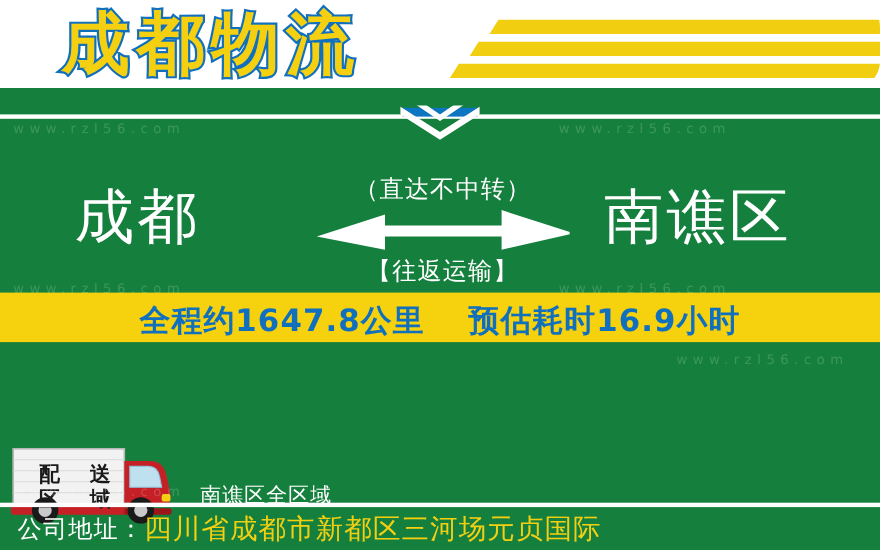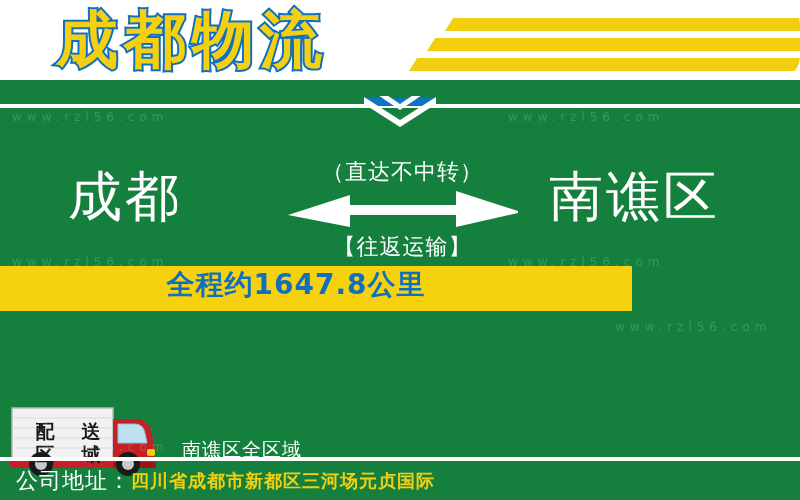--- a/index.html
+++ b/index.html
@@ -118,24 +118,24 @@
   .arrow-box {
     position: absolute;
     left: 288px; top: 32px;
     width: 230px; height: 44px;
   }
 
   
   .stats-band {
     position: absolute;
     left: 0; top: 186px;
-    width: 632px; height: 45px;
+    width: 800px; height: 45px;
     background: #F6D10E;
     display: flex;
-    align-items: flex-start;
+    align-items: flex-end;
     justify-content: center;
   }
   .stat {
     color: #1170BE;
     font-size: 28px;
     font-weight: bold;
     letter-spacing: 1px;
     white-space: nowrap;
   }
   .stat.distance { margin-right: 40px; }
@@ -192,23 +192,22 @@
     white-space: nowrap;
     margin-left: 16px;
   }
   .addr-label {
     color: #ffffff;
     font-size: 22px;
     letter-spacing: 1px;
   }
   .addr-value {
     color: #F3CF12;
-    font-size: 18px;
-    letter-spacing: 1px;
-    font-weight: bold;
+    font-size: 25px;
+    letter-spacing: 1px;
   }
 
   
   .wm {
     position: absolute;
     color: #ffffff;
     opacity: 0.16;
     font-size: 12px;
     letter-spacing: 5px;
     white-space: nowrap;
@@ -250,20 +249,21 @@
         </svg>
       </div>
 
       <div class="mid-note bottom">【往返运输】</div>
 
       <div class="city dest">南谯区</div>
     </div>
 
     <div class="stats-band">
       <div class="stat distance">全程约1647.8公里</div>
+      <div class="stat duration">预估耗时16.9小时</div>
     </div>
 
     <div class="delivery-row">
 
       <div class="truck">
         <svg viewBox="0 0 150 72" xmlns="http://www.w3.org/2000/svg">
 
           <rect x="2" y="52" width="105" height="11" rx="2" fill="#C42026"></rect>
 
           <rect x="4" y="3" width="101" height="50" fill="#F2F2F2" stroke="#B9B9B9" stroke-width="1.5"></rect>

